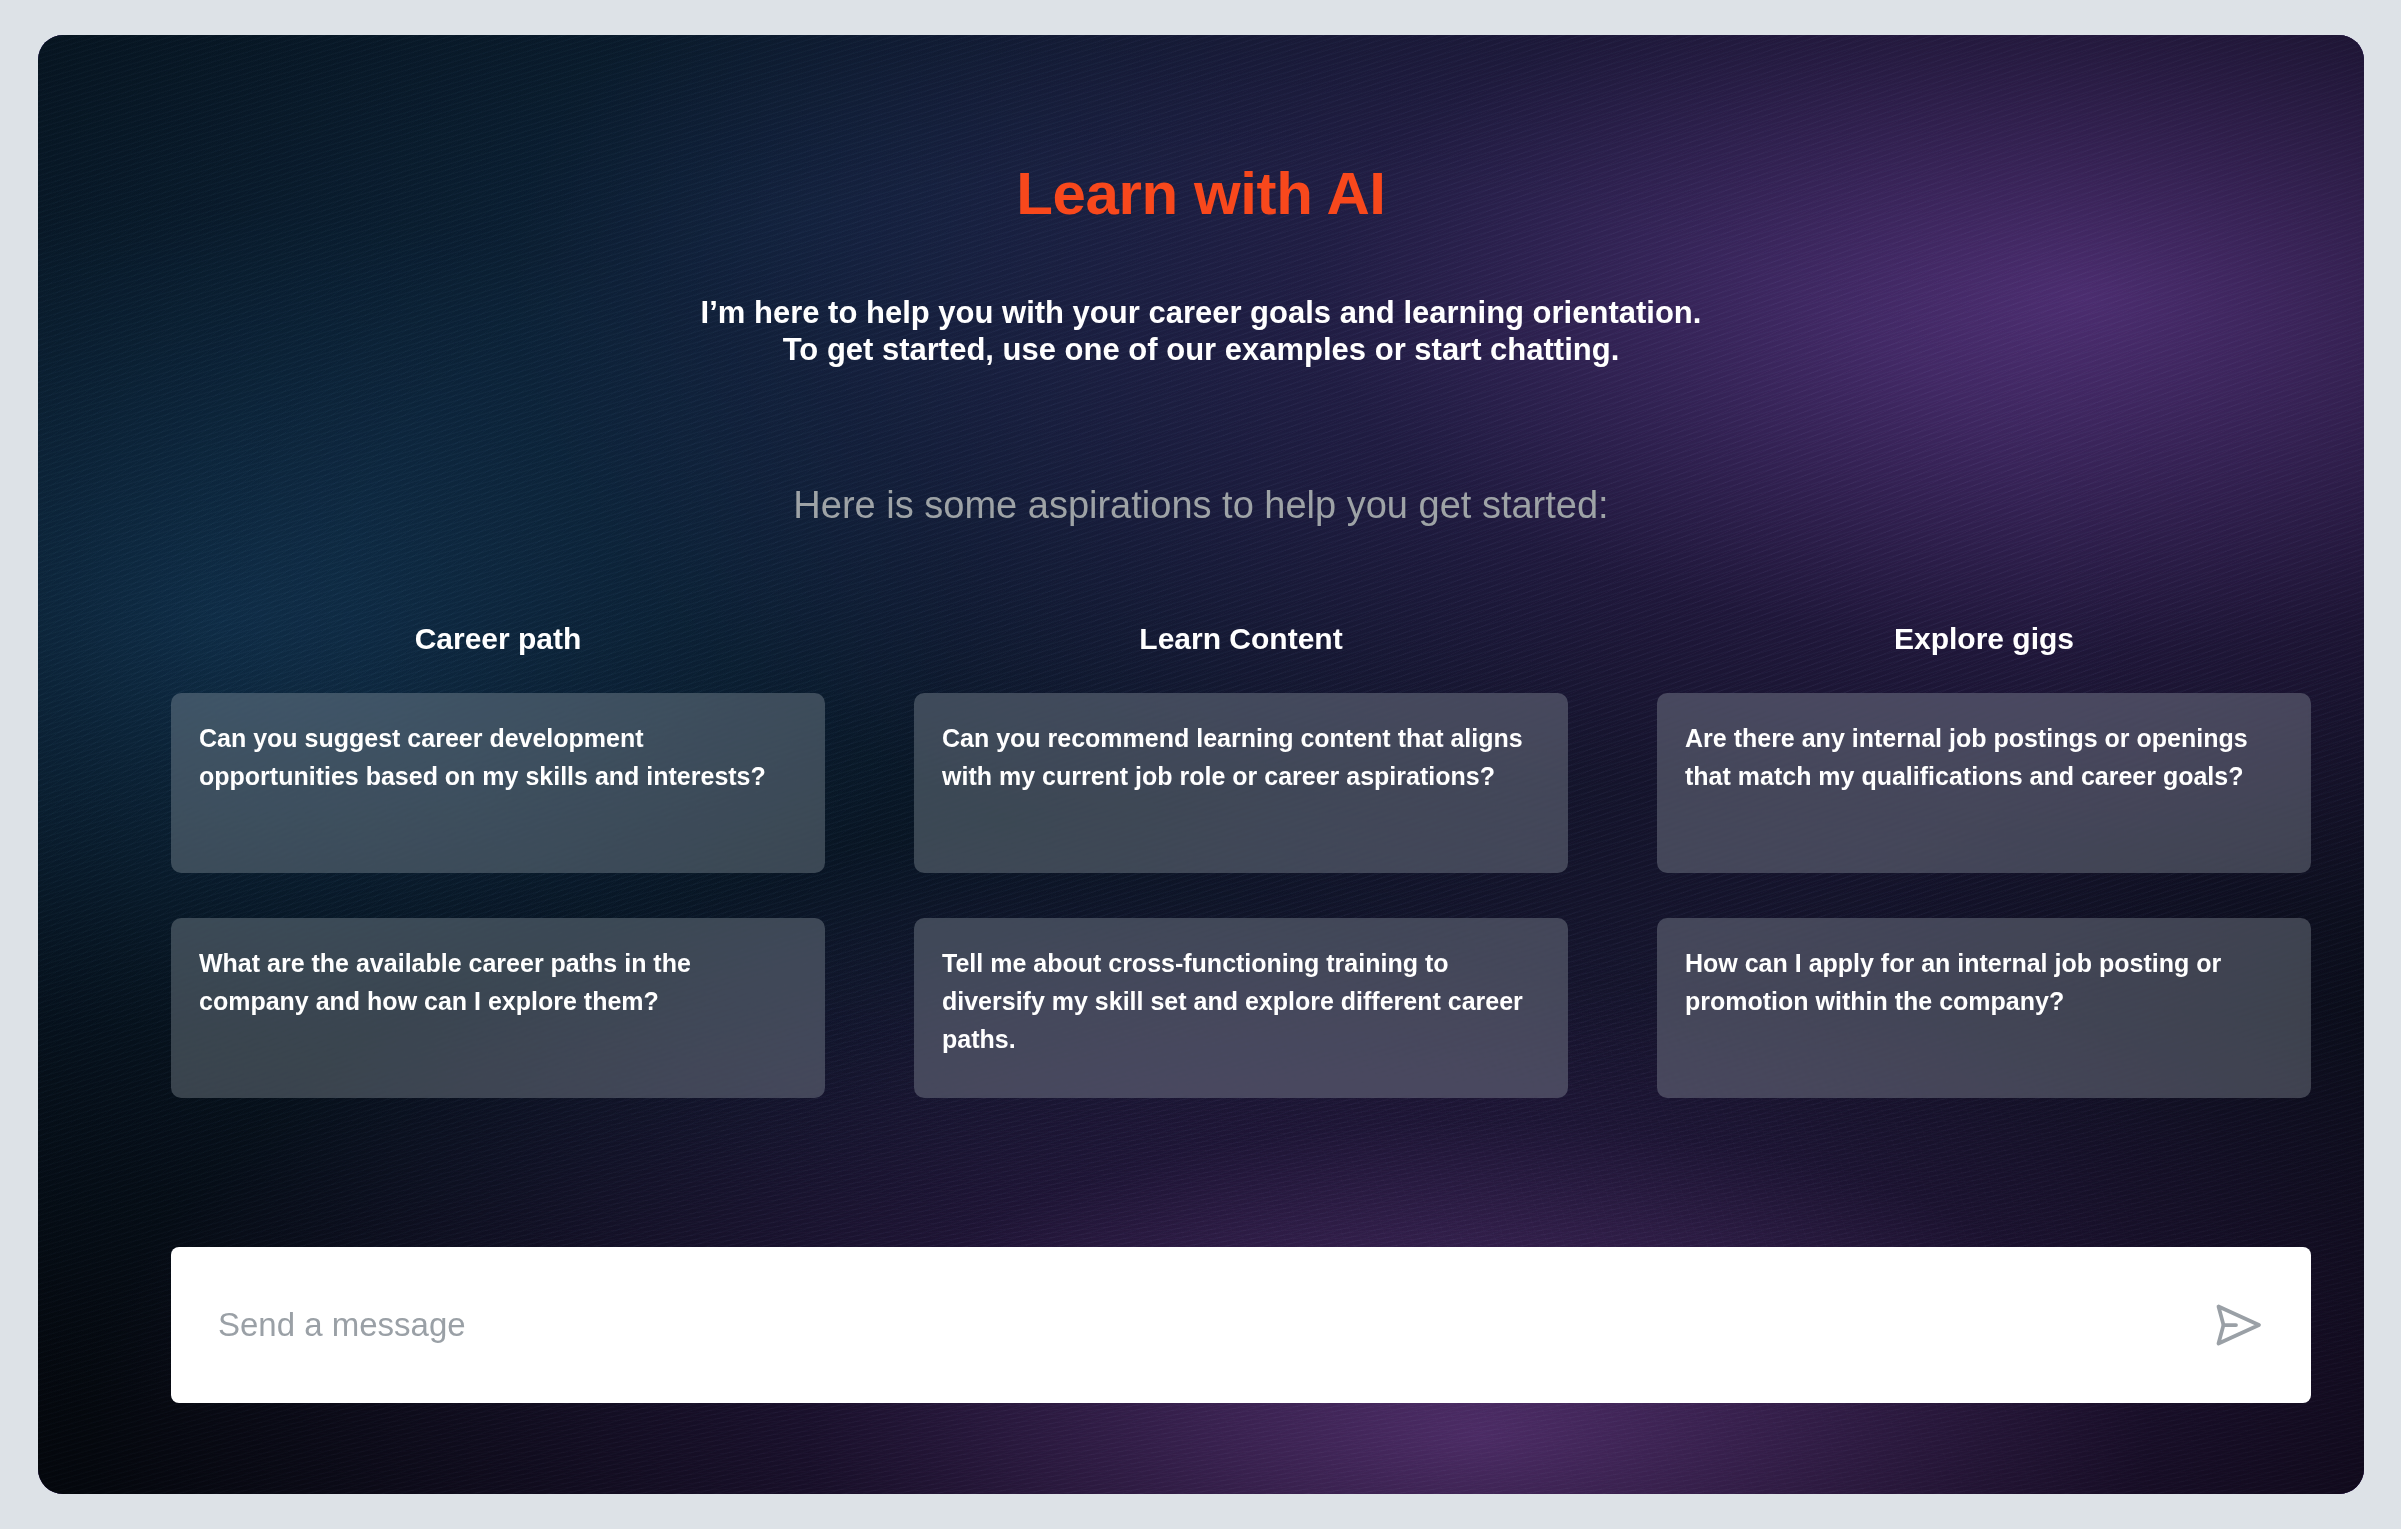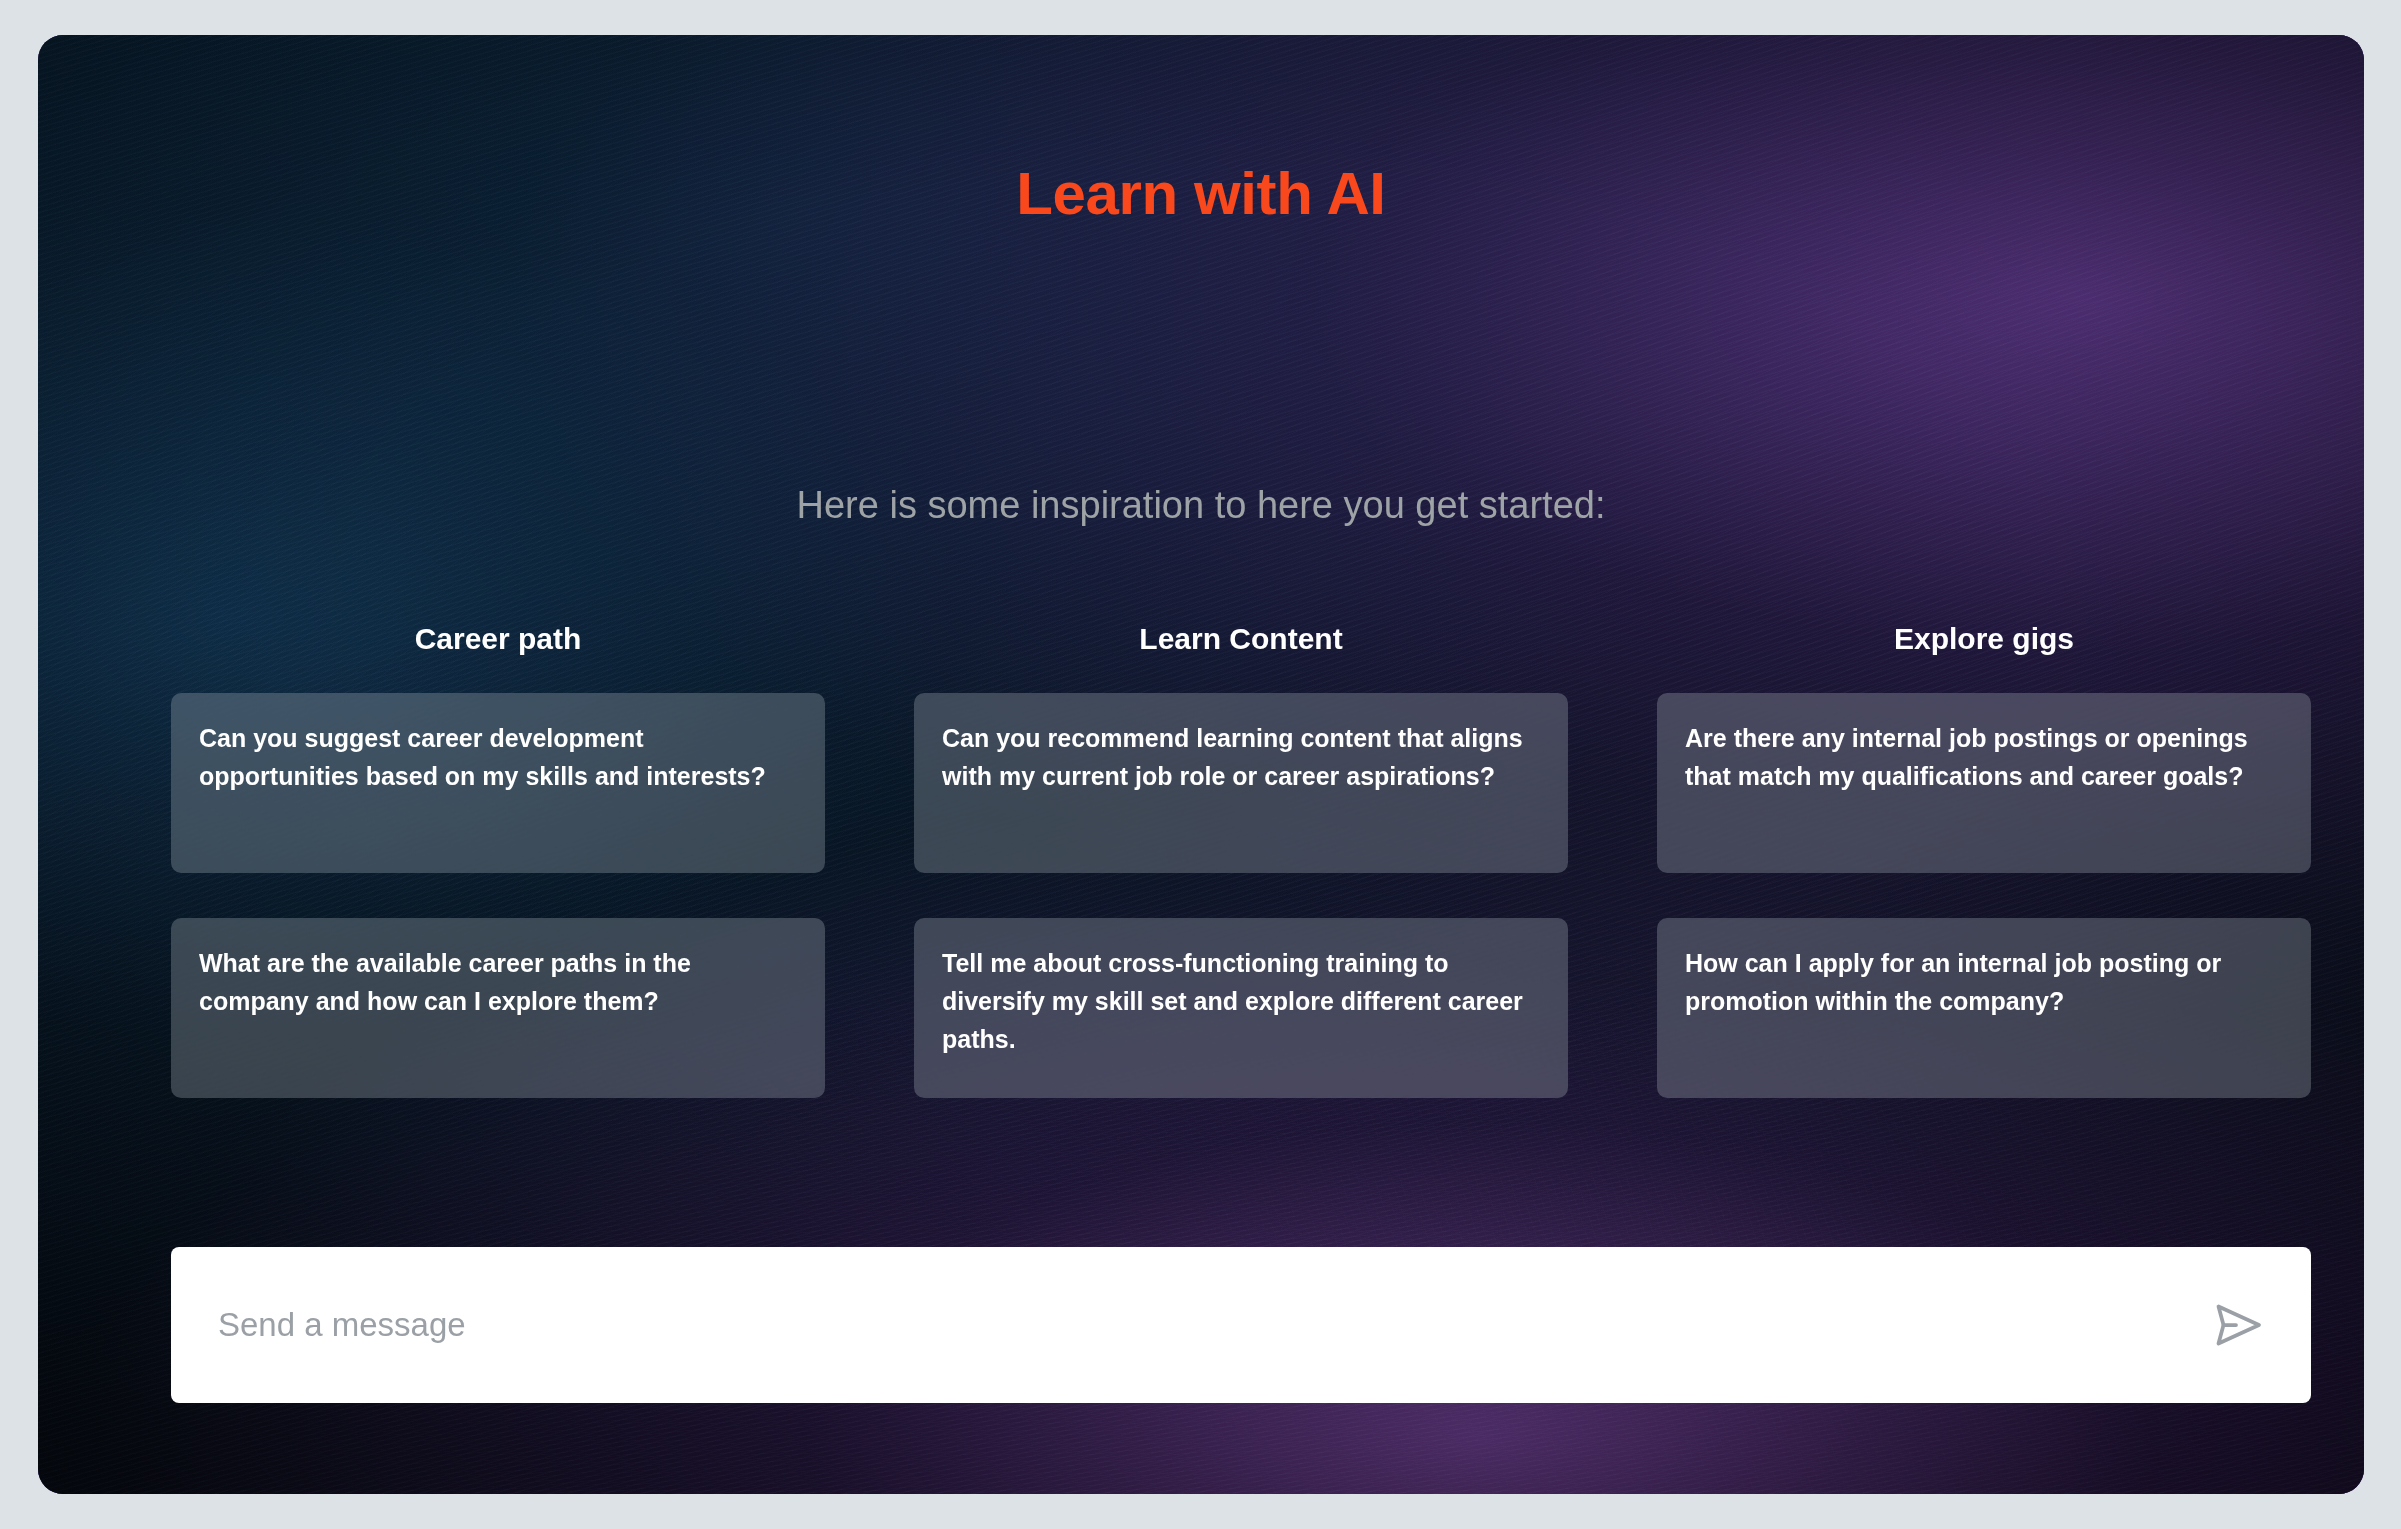--- a/index.html
+++ b/index.html
@@ -237,22 +237,26 @@
   <div class="bg-layer bg-fibre-b"></div>
   <div class="bg-layer bg-fibre-c"></div>
   <div class="bg-layer bg-fibre-d"></div>
   <div class="bg-layer bg-fibre-e"></div>
   <div class="bg-layer bg-vignette"></div>
 
   <div id="content">
 
     <h1 class="page-title">Learn with AI</h1>
 
-
-    <div class="inspiration">Here is some inspiration to here you get started:</div>
+    <div class="subtitle">
+      <span class="line">I’m here to help you with your career goals and learning orientation.</span>
+      <span class="line">To get started, use one of our examples or start chatting.</span>
+    </div>
+
+    <div class="inspiration">Here is some aspirations to help you get started:</div>
 
     <div id="composer">
       <input id="message-input" type="text" placeholder="Send a message" style="">
       <button id="send-button">
         <span>
           <svg width="60" height="60" viewBox="0 0 24 24" fill="none" stroke="#9AA0A6" stroke-width="1.5" stroke-linecap="round" stroke-linejoin="round">
             <path d="M4.2 4.6 L20.4 12 L4.2 19.4 L6.2 12 Z"></path>
             <path d="M6.2 12 L11.2 12"></path>
           </svg>
         </span>

